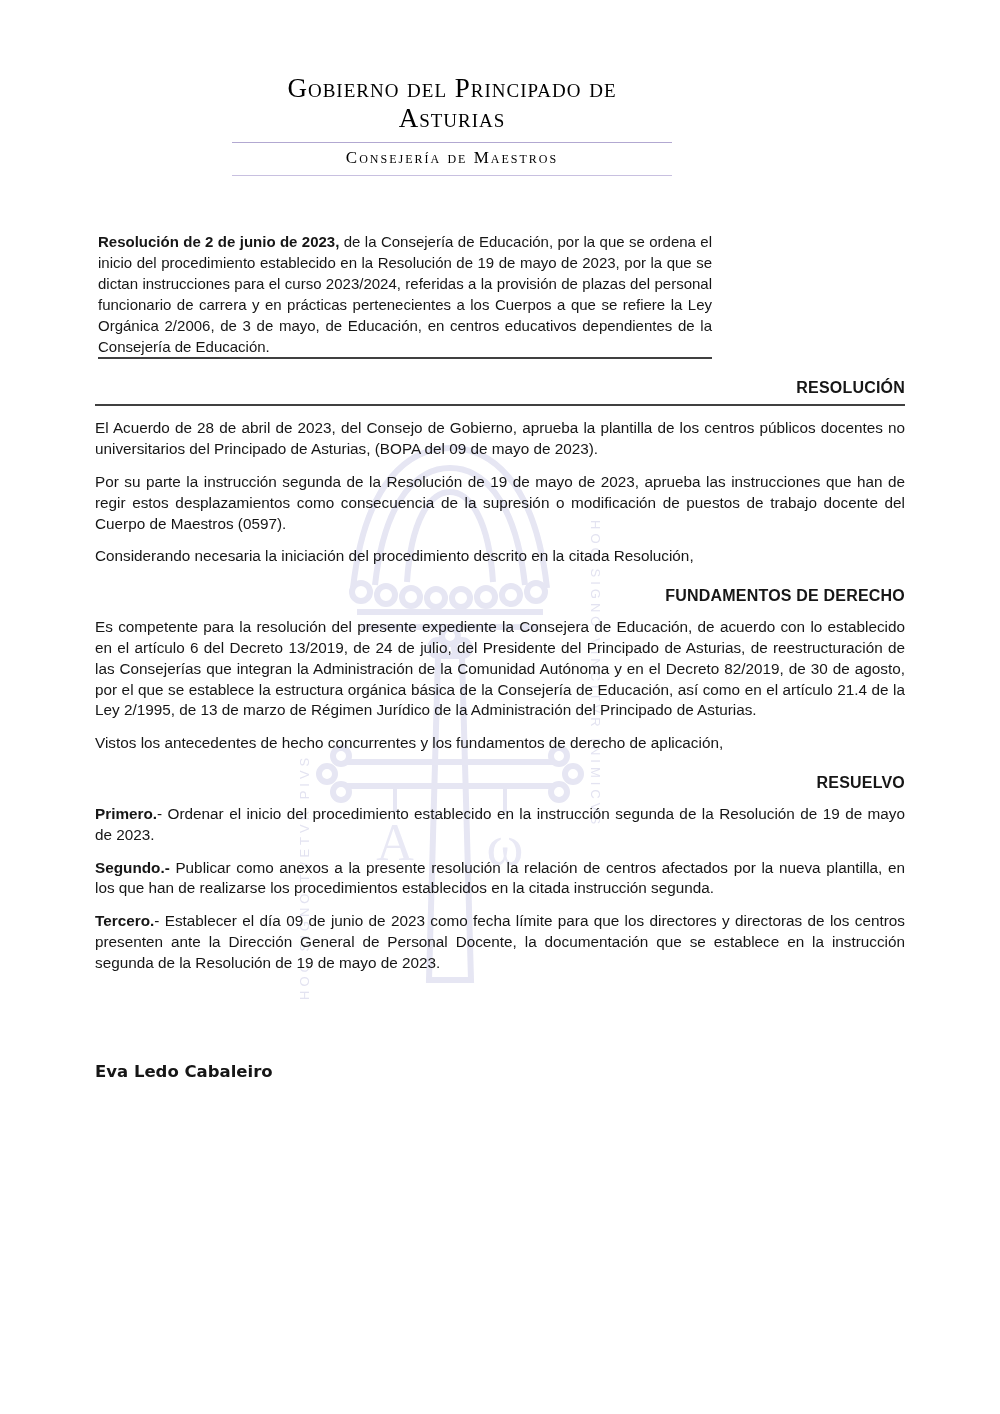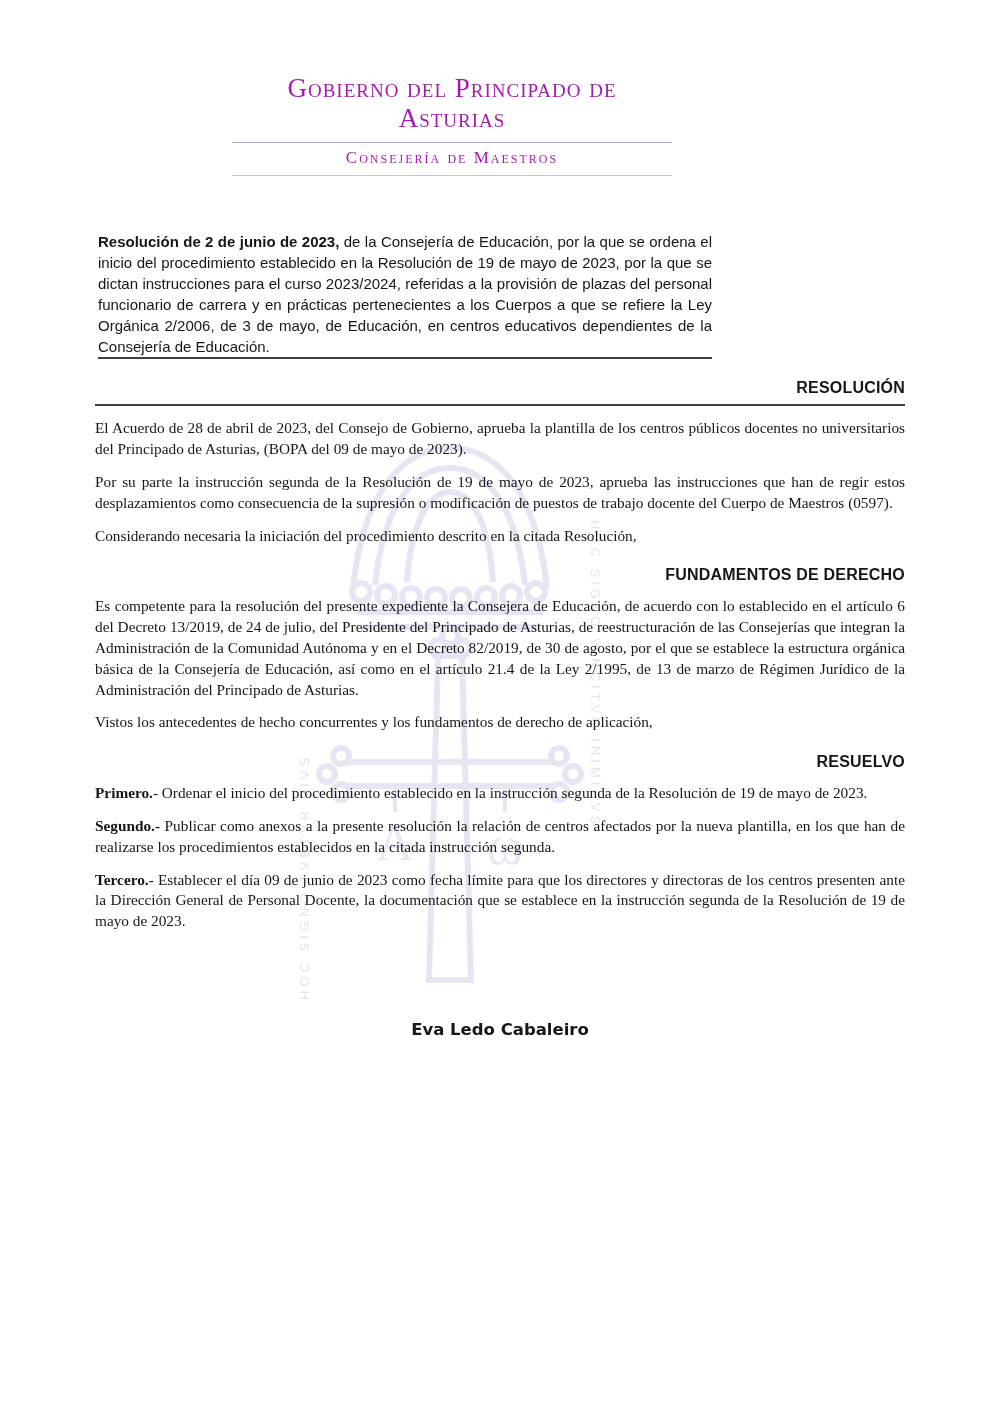--- a/index.html
+++ b/index.html
@@ -21,21 +21,21 @@
     z-index: 0;
     pointer-events: none;
   }
   .content { position: relative; z-index: 1; padding: 0 95px; }
 
   
   .letterhead {
     width: 440px;
     margin: 74px 0 0 137px;
     text-align: center;
-    color: #a21caf;
+    color: #000000;
     font-family: "Liberation Serif", serif;
     font-variant: small-caps;
   }
   .gov-title { font-size: 27px; line-height: 1.1; letter-spacing: 1px; }
   .lh-rule { border: 0; border-top: 1px solid #b2a8d1; margin: 9px 0 0; }
   .dept-title { font-size: 17px; letter-spacing: 2px; margin-top: 5px; }
   .lh-rule.bottom { border-top-color: #c8c0e0; margin-top: 7px; }
 
   
   .summary {
@@ -58,29 +58,28 @@
     line-height: 19px;
   }
   .heading-rule { border: 0; border-top: 2px solid #404040; margin: 7px 0 0; }
 
   
   .para {
     text-align: justify;
     font-size: 15.3px;
     line-height: 20.8px;
     margin: 12px 0 0;
-    font-family: Liberation Serif, serif;
   }
 
   
   .sig { text-align: center; font-weight: bold; margin-top: 36px; }
   .sig-line { margin: 0 0 13px; font-size: 15.5px; line-height: 19px; }
   .sig-line.delegation { font-variant: small-caps; font-size: 16.5px; }
   .signer {
-    text-align: center;
+    text-align: left;
     font-family: "DejaVu Sans", sans-serif;
     font-weight: bold;
     font-size: 16.5px;
     margin: 88px 0 0;
   }
 </style>
 </head>
 <body>
 
 <div class="page">

